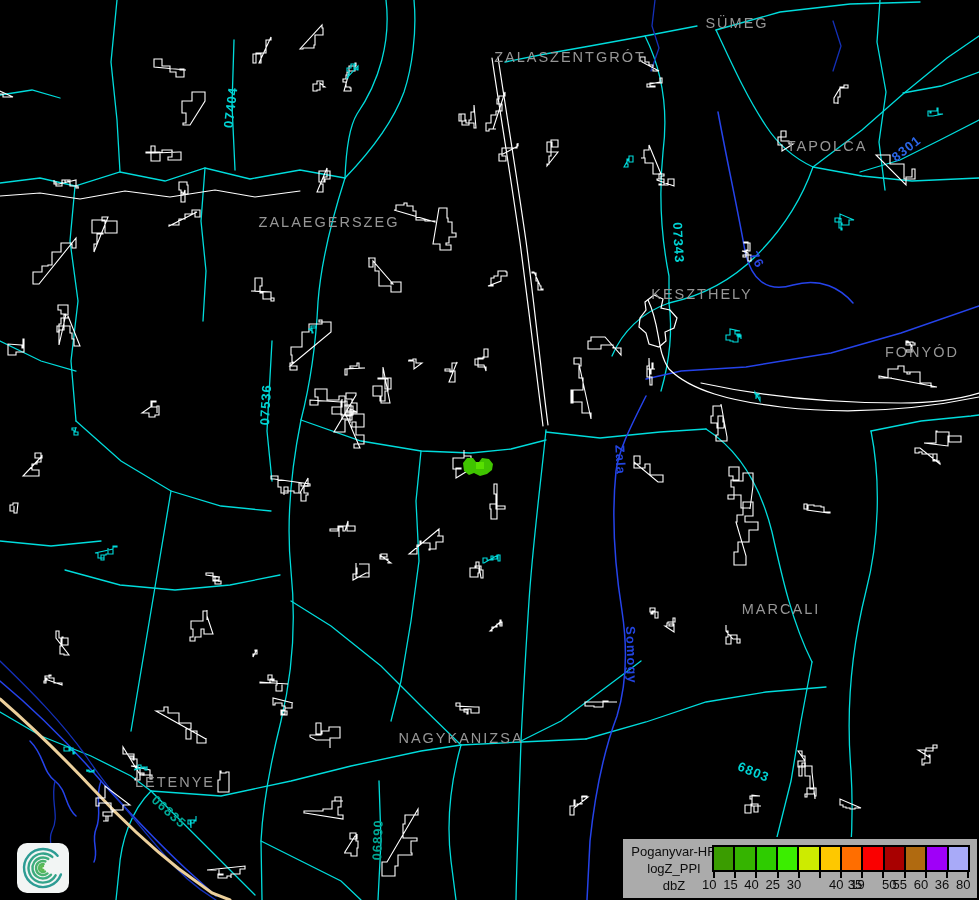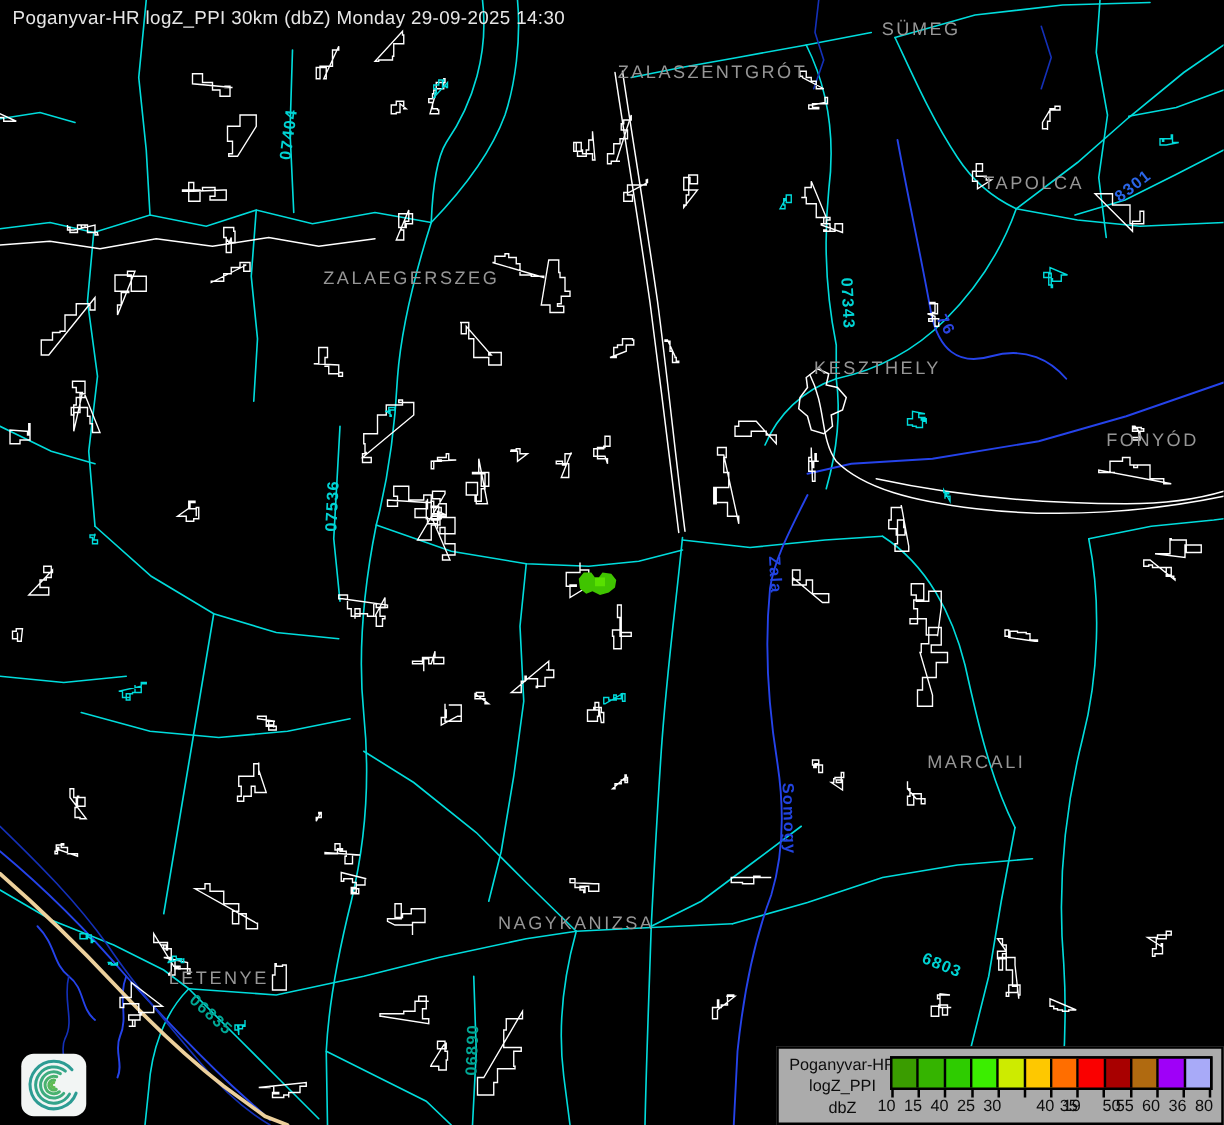--- a/index.html
+++ b/index.html
@@ -245,21 +245,20 @@
         <text x="909" y="152" fill="#2b66e8" font-size="13" font-weight="bold" letter-spacing="1" text-anchor="middle" font-family="&quot;Liberation Sans&quot;, sans-serif" transform="rotate(-38 909 152)">8301</text>
         <text x="753" y="262" fill="#2b44e0" font-size="13" font-weight="bold" letter-spacing="1" text-anchor="middle" font-family="&quot;Liberation Sans&quot;, sans-serif" transform="rotate(60 753 262)">76</text>
         <text x="616" y="460" fill="#2244e0" font-size="13" font-weight="bold" letter-spacing="1" text-anchor="middle" font-family="&quot;Liberation Sans&quot;, sans-serif" transform="rotate(87 616 460)">Zala</text>
         <text x="627" y="655" fill="#2244e0" font-size="13" font-weight="bold" letter-spacing="1" text-anchor="middle" font-family="&quot;Liberation Sans&quot;, sans-serif" transform="rotate(88 627 655)">Somogy</text>
         <text x="166" y="815" fill="#00a896" font-size="13" font-weight="bold" letter-spacing="1" text-anchor="middle" font-family="&quot;Liberation Sans&quot;, sans-serif" transform="rotate(42 166 815)">06835</text>
         <text x="752" y="776" fill="#00d4d4" font-size="13" font-weight="bold" letter-spacing="1" text-anchor="middle" font-family="&quot;Liberation Sans&quot;, sans-serif" transform="rotate(22 752 776)">6803</text>
         <text x="382" y="840" fill="#00a896" font-size="13" font-weight="bold" letter-spacing="1" text-anchor="middle" font-family="&quot;Liberation Sans&quot;, sans-serif" transform="rotate(-88 382 840)">06890</text>
       </g>
   </svg>
 
-  <div class="map-title">Poganyvar-HR logZ_PPI 30km (dbZ) Monday 29-09-2025 14:30</div>
 
   <svg class="logo" width="54" height="52" viewBox="0 0 54 52">
     <rect x="1" y="1" width="52" height="50" rx="10" fill="#f2f5f4"></rect>
     <g fill="none" stroke-linecap="round" stroke-width="2.4">
       <path d="M41.6,13.8 A19,19 0 1 0 44.9,32.5" stroke="#2d9c94"></path>
       <path d="M36.3,14.9 A14.5,14.5 0 1 0 39.6,33.3" stroke="#33a48b"></path>
       <path d="M32.3,16.9 A10.5,10.5 0 1 0 35,32.7" stroke="#3dac7f"></path>
       <path d="M29.4,19.4 A7,7 0 1 0 31.5,31.4" stroke="#49b26f"></path>
       <path d="M27.7,22.1 A4,4 0 1 0 29,29.5" stroke="#55b75f"></path>
       <path d="M27,24 A2,2 0 1 0 27.3,28" stroke="#5fbb52"></path>

